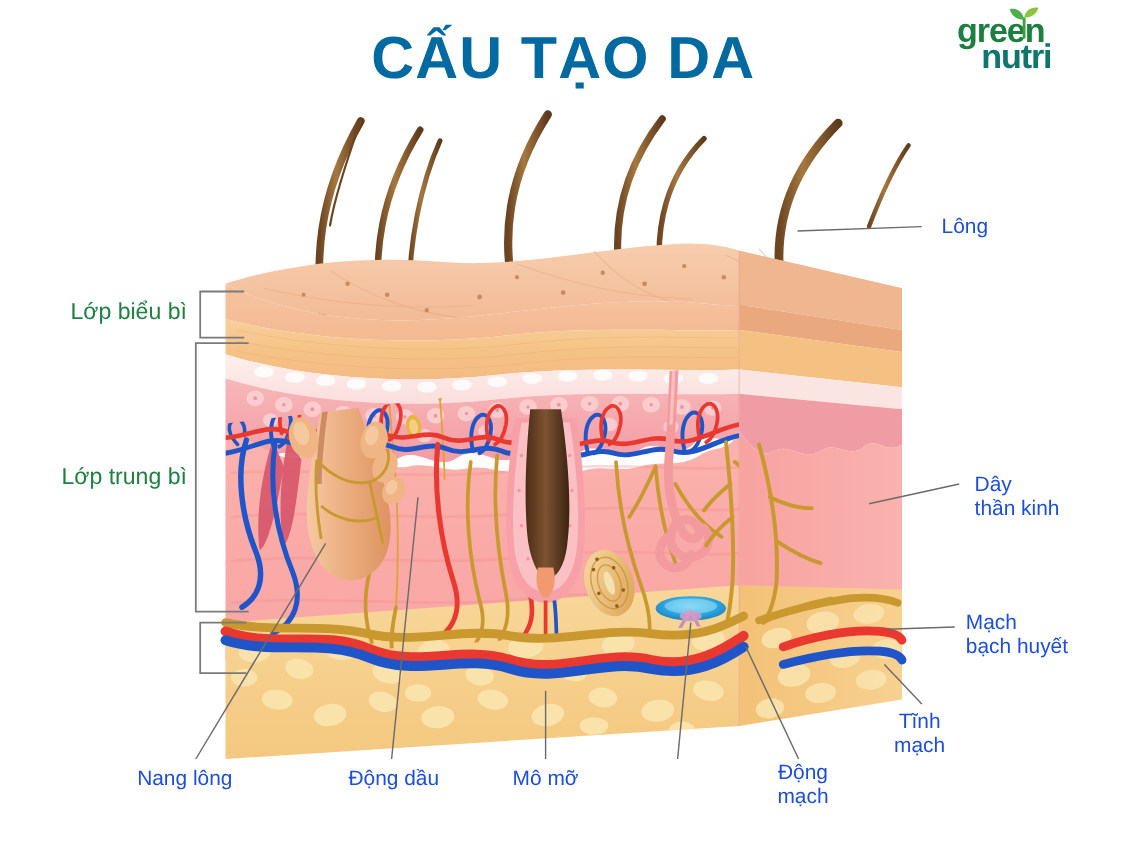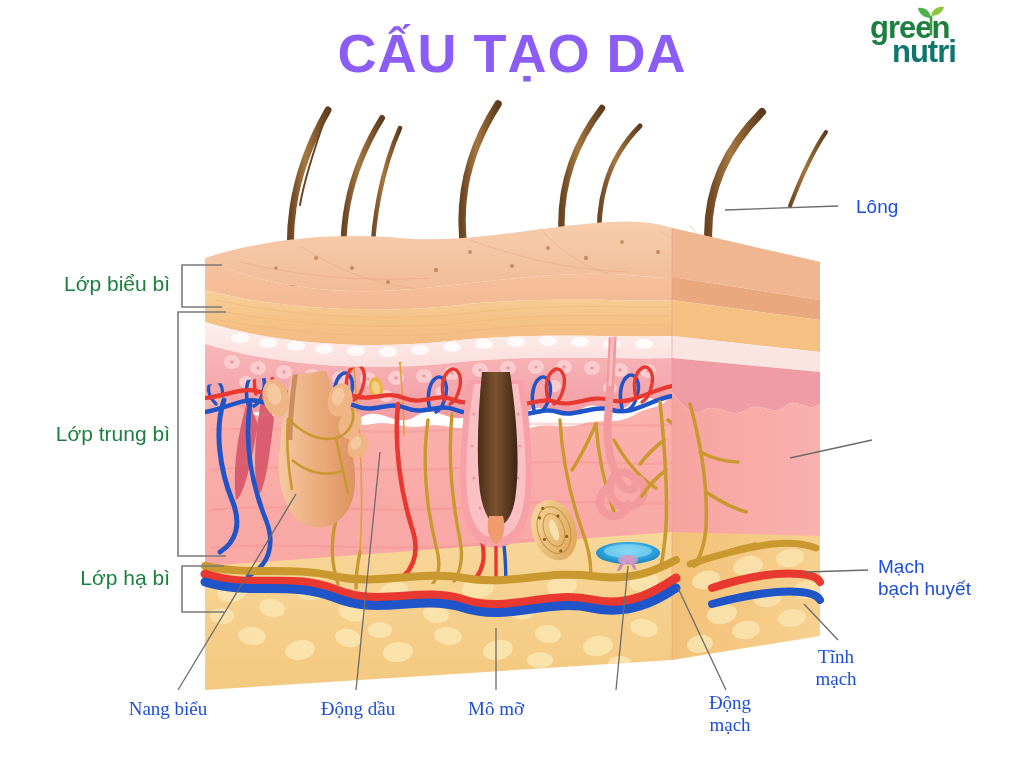--- a/index.html
+++ b/index.html
@@ -10,21 +10,21 @@
     font-family:"Liberation Sans","DejaVu Sans",sans-serif;
     overflow:hidden;position:relative;
   }
   #stage{position:absolute;inset:0;width:1024px;height:768px;}
   #stage svg{position:absolute;top:0;left:0;}
 
   .page-title{
     position:absolute;left:0;top:22px;width:1024px;
     text-align:center;
     font-size:54px;font-weight:bold;letter-spacing:1px;
-    color:#8b5cf6;
+    color:#0369a1;
     font-family:"Liberation Sans","DejaVu Sans",sans-serif;
   }
 
   .logo{position:absolute;right:32px;top:8px;width:130px;height:66px;}
   .logo-green{
     position:absolute;left:8px;top:4px;
     font-size:31px;font-weight:bold;color:#1d7f3f;letter-spacing:-1px;
     line-height:1;
   }
   .logo-nutri{
@@ -34,21 +34,21 @@
   }
 
   .layer-label{
     position:absolute;color:#1d8040;font-size:21px;
     white-space:nowrap;text-align:right;
   }
   .part-label{
     position:absolute;color:#1d4ed8;font-size:19px;
     white-space:nowrap;line-height:1.18;
   }
-  .part-label.c{text-align:center;font-family:Liberation Serif, serif;}
+  .part-label.c{text-align:center;}
   .part-label.l{text-align:left;}
 </style>
 </head>
 <body>
 
 <div id="stage">
 
 <svg width="1024" height="768" viewBox="0 0 1024 768" xmlns="http://www.w3.org/2000/svg">
   <defs>
 
@@ -530,31 +530,34 @@
   <svg width="34" height="30" viewBox="0 0 34 30" style="position:absolute;left:52px;top:-2px;">
     <path d="M17,29 C17,20 17,14 17,10" stroke="#3da03f" stroke-width="2.6" fill="none"></path>
     <path d="M17,12 C10,12 5,8 4,2 C11,1 16,5 17,12 Z" fill="#4eb04b"></path>
     <path d="M17,10 C24,10 29,6 30,1 C23,0 18,4 17,10 Z" fill="#8cc63f"></path>
   </svg>
   <span class="logo-nutri">nutri</span>
 </div>
 
 <div class="layer-label" style="left:0px;top:422px;width:170px;">Lớp trung bì</div>
 <div class="layer-label" style="left:10px;top:272px;width:160px;">Lớp biểu bì</div>
-<div class="layer-label" style="left:10px;top:566px;width:160px;">Lớp hạ bì</div>
 
 <div class="part-label l" style="left:856px;top:196px;">Lông</div>
 
+<div class="part-label l" style="left:886px;top:430px;">
+  <div>Dây</div>
+  <div>thần kinh</div>
+</div>
 
 <div class="part-label l" style="left:878px;top:556px;">
   <div>Mạch</div>
   <div>bạch huyết</div>
 </div>
 
-<div class="part-label c" style="left:108px;top:698px;width:120px;">Nang biểu</div>
+<div class="part-label c" style="left:108px;top:698px;width:120px;">Nang lông</div>
 
 <div class="part-label c" style="left:296px;top:698px;width:124px;">Động dầu</div>
 
 <div class="part-label c" style="left:444px;top:698px;width:104px;">Mô mỡ</div>
 
 
 <div class="part-label c" style="left:682px;top:692px;width:96px;">
   <div>Động</div>
   <div>mạch</div>
 </div>

